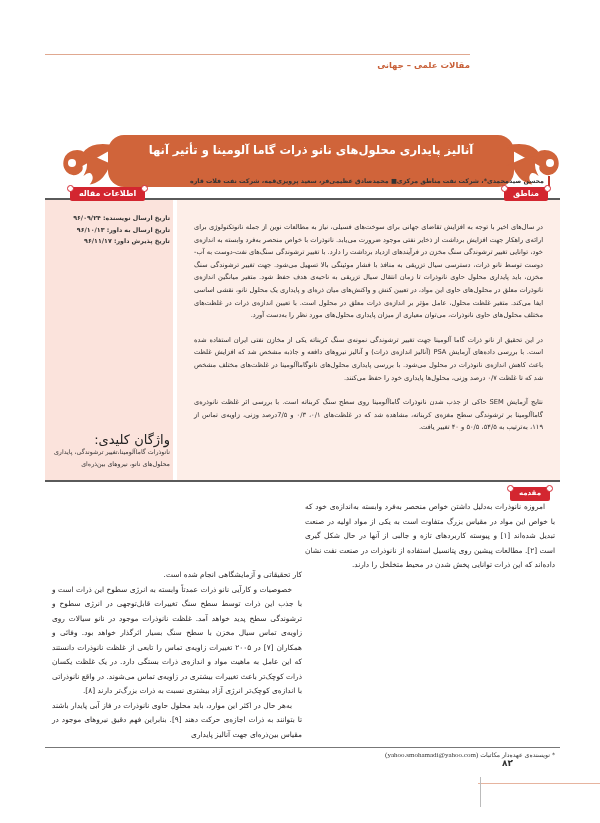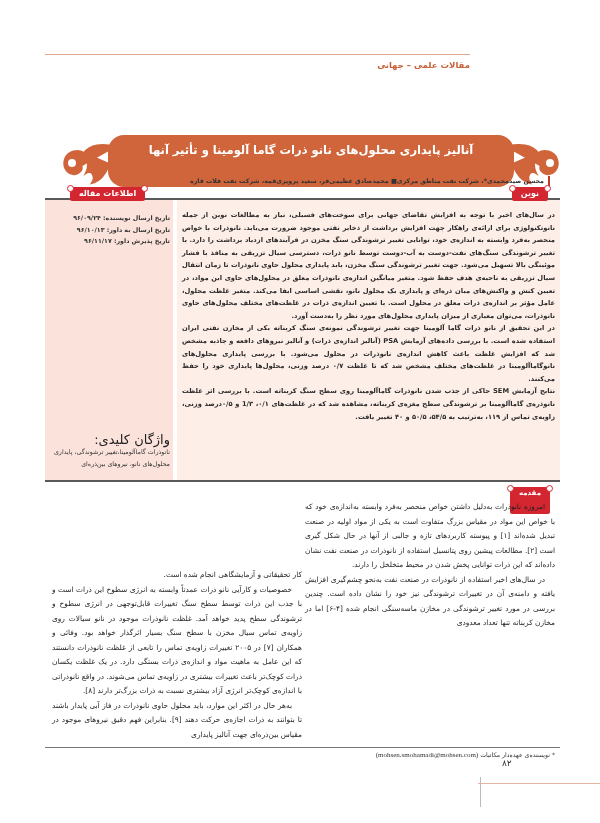--- a/index.html
+++ b/index.html
@@ -22,43 +22,43 @@
 
   .abstract-box { position: absolute; left: 177px; right: 40px; top: 200px; height: 280px; background: #fdeee8; }
   .info-box { position: absolute; left: 45px; width: 128px; top: 200px; height: 280px; background: #fbe3dc; }
 
   .tag { position: absolute; height: 14px; background: #d32630; color: #fff; font-size: 8px; font-weight: bold; line-height: 14px; padding: 0 9px; border-radius: 2px; }
   .tag::before, .tag::after { content: ""; position: absolute; top: -2px; width: 5px; height: 5px; border: 1.5px solid #d32630; border-radius: 50%; background: #fff; }
   .tag::before { right: -3px; }
   .tag::after { left: -3px; }
   .tag.abstract { right: 52px; top: 187px; }
   .tag.info { left: 70px; top: 187px; text-align: center; }
-  .tag.intro { right: 50px; top: 487px; font-size: 7px; height: 27px; line-height: 12px; }
+  .tag.intro { right: 50px; top: 487px; font-size: 7px; height: 14px; line-height: 12px; }
 
   .abstract-text { position: absolute; right: 45px; left: 182px; top: 209px; font-size: 6.7px; line-height: 12.6px; text-align: justify; color: #2a2a2a; }
-  .abstract-text p { margin: 0; font-weight: bold; }
+  .abstract-text p { margin: 12px; }
 
   .info-dates { position: absolute; left: 52px; width: 118px; top: 212px; font-size: 6.3px; line-height: 11.5px; color: #333; font-weight: bold; }
   .kw-title { position: absolute; left: 52px; width: 118px; top: 432px; font-size: 13px; font-weight: normal; color: #222; }
   .kw-body { position: absolute; left: 52px; width: 118px; top: 446px; font-size: 6.3px; line-height: 12px; color: #333; }
 
   .bottom-rule-box { position: absolute; left: 45px; right: 40px; top: 480px; height: 1.5px; background: #5a5a5a; }
 
   .col { position: absolute; top: 502px; font-size: 7.4px; line-height: 14.5px; text-align: justify; color: #231f20; }
   .col.right { right: 45px; width: 250px; }
   .col.left { left: 52px; width: 250px; top: 524px; }
   .col p { text-indent: 10px; }
 
   .foot-rule { position: absolute; left: 45px; right: 40px; top: 747px; height: 1px; background: #777; }
   .footnote { position: absolute; right: 45px; top: 751px; font-size: 6.2px; color: #333; white-space: nowrap; }
   .footnote .email { font-family: "Liberation Serif", serif; font-size: 7px; direction: ltr; unicode-bidi: embed; }
 
   .page-tick-h { position: absolute; left: 478px; right: 0; top: 783px; height: 1px; background: #e6b49f; }
   .page-tick-v { position: absolute; left: 480px; top: 777px; width: 1px; height: 30px; background: #bbb; }
-  .page-num { position: absolute; left: 502px; top: 758px; font-size: 9px; font-weight: normal; color: #333; }
+  .page-num { position: absolute; left: 502px; top: 758px; font-size: 9px; font-weight: bold; color: #333; }
 </style>
 </head>
 <body>
 
 <div class="top-rule"></div>
 <div class="section-label">مقالات علمی – جهانی</div>
 
 <div class="title-banner">
   <svg class="curl left" viewBox="0 0 54 42">
     <path d="M54 4 C40 0 28 2 22 10 C16 6 6 8 3 16 C0 26 8 34 16 30 C22 27 20 20 15 21 C11 22 12 27 15 26 M22 10 C26 16 28 22 24 30 C30 26 34 34 30 40 C38 38 44 30 46 24 L54 24 Z" fill="#d0643a" stroke="#d0643a" stroke-width="2"></path>
@@ -73,53 +73,52 @@
     <div>آنالیز پایداری محلول‌های نانو ذرات گاما آلومینا و تأثیر آنها</div>
   </div>
 </div>
 
 <div class="authors">محسن صیدمحمدی*، شرکت نفت مناطق مرکزی■ محمدصادق عظیمی‌فر، سعید پرویزی‌قمه، شرکت نفت فلات قاره</div>
 
 <div class="abstract-box"></div>
 <div class="info-box"></div>
 <div class="mid-rule"></div>
 
-<div class="tag abstract">نوین</div>
+<div class="tag abstract">مناطق</div>
 <div class="tag info">اطلاعات مقاله</div>
 
 <div class="abstract-text">
   <p>در سال‌های اخیر با توجه به افزایش تقاضای جهانی برای سوخت‌های فسیلی، نیاز به مطالعات نوین از جمله نانوتکنولوژی برای ارائه‌ی راهکار جهت افزایش برداشت از ذخایر نفتی موجود ضرورت می‌یابد. نانوذرات با خواص منحصر به‌فرد وابسته به اندازه‌ی خود، توانایی تغییر ترشوندگی سنگ مخزن در فرآیندهای ازدیاد برداشت را دارد. با تغییر ترشوندگی سنگ‌های نفت-دوست به آب-دوست توسط نانو ذرات، دسترسی سیال تزریقی به منافذ با فشار موئینگی بالا تسهیل می‌شود. جهت تغییر ترشوندگی سنگ مخزن، باید پایداری محلول حاوی نانوذرات تا زمان انتقال سیال تزریقی به ناحیه‌ی هدف حفظ شود. متغیر میانگین اندازه‌ی نانوذرات معلق در محلول‌های حاوی این مواد، در تعیین کنش و واکنش‌های میان ذره‌ای و پایداری یک محلول نانو، نقشی اساسی ایفا می‌کند. متغیر غلظت محلول، عامل مؤثر بر اندازه‌ی ذرات معلق در محلول است. با تعیین اندازه‌ی ذرات در غلظت‌های مختلف محلول‌های حاوی نانوذرات، می‌توان معیاری از میزان پایداری محلول‌های مورد نظر را به‌دست آورد.</p>
   <p>در این تحقیق از نانو ذرات گاما آلومینا جهت تغییر ترشوندگی نمونه‌ی سنگ کربناته یکی از مخازن نفتی ایران استفاده شده است. با بررسی داده‌های آزمایش PSA (آنالیز اندازه‌ی ذرات) و آنالیز نیروهای دافعه و جاذبه مشخص شد که افزایش غلظت باعث کاهش اندازه‌ی نانوذرات در محلول می‌شود. با بررسی پایداری محلول‌های نانوگاماآلومینا در غلظت‌های مختلف مشخص شد که تا غلظت ۰/۷ درصد وزنی، محلول‌ها پایداری خود را حفظ می‌کنند.</p>
-  <p>نتایج آزمایش SEM حاکی از جذب شدن نانوذرات گاماآلومینا روی سطح سنگ کربناته است. با بررسی اثر غلظت نانوذره‌ی گاماآلومینا بر ترشوندگی سطح مغزه‌ی کربناته، مشاهده شد که در غلظت‌های ۰/۱، 1/۳ و ۰/۵درصد وزنی، زاویه‌ی تماس از ۱۱۹، به‌ترتیب به ۵۴/۵، ۵۰/۵ و ۴۰ تغییر یافت.</p>
+  <p>نتایج آزمایش SEM حاکی از جذب شدن نانوذرات گاماآلومینا روی سطح سنگ کربناته است. با بررسی اثر غلظت نانوذره‌ی گاماآلومینا بر ترشوندگی سطح مغزه‌ی کربناته، مشاهده شد که در غلظت‌های ۰/۱، ۰/۳ و 7/۵درصد وزنی، زاویه‌ی تماس از ۱۱۹، به‌ترتیب به ۵۴/۵، ۵۰/۵ و ۴۰ تغییر یافت.</p>
 </div>
 
 <div class="info-dates">
   <div>تاریخ ارسال نویسنده: ۹۶/۰۹/۲۴</div>
   <div>تاریخ ارسال به داور: ۹۶/۱۰/۱۳</div>
   <div>تاریخ پذیرش داور: ۹۶/۱۱/۱۷</div>
 </div>
 <div class="kw-title">واژگان کلیدی:</div>
 <div class="kw-body">نانوذرات گاماآلومینا،تغییر ترشوندگی، پایداری محلول‌های نانو، نیروهای بین‌ذره‌ای</div>
 
 <div class="bottom-rule-box"></div>
 
 <div class="tag intro">مقدمه</div>
 
 <div class="col right" style="top:500px;">
   <p>امروزه نانوذرات به‌دلیل داشتن خواص منحصر به‌فرد وابسته به‌اندازه‌ی خود که با خواص این مواد در مقیاس بزرگ متفاوت است به یکی از مواد اولیه در صنعت تبدیل شده‌اند [۱] و پیوسته کاربردهای تازه و جالبی از آنها در حال شکل گیری است [۲]. مطالعات پیشین روی پتانسیل استفاده از نانوذرات در صنعت نفت نشان داده‌اند که این ذرات توانایی پخش شدن در محیط متخلخل را دارند.</p>
-  <p>در سال‌های اخیر استفاده از نانوذرات در صنعت نفت به‌نحو چشم‌گیری افزایش یافته و دامنه‌ی آن در تغییرات ترشوندگی نیز خود را نشان داده است. چندین بررسی در مورد تغییر ترشوندگی در مخازن ماسه‌سنگی انجام شده [۴-۶] اما در مخازن کربناته تنها تعداد معدودی</p>
 </div>
 
 <div class="col left">
   <p style="text-indent:0;margin-top:44px;">کار تحقیقاتی و آزمایشگاهی انجام شده است.</p>
   <p>خصوصیات و کارآیی نانو ذرات عمدتاً وابسته به انرژی سطوح این ذرات است و با جذب این ذرات توسط سطح سنگ تغییرات قابل‌توجهی در انرژی سطوح و ترشوندگی سطح پدید خواهد آمد. غلظت نانوذرات موجود در نانو سیالات روی زاویه‌ی تماس سیال مخزن با سطح سنگ بسیار اثرگذار خواهد بود. وفائی و همکاران [۷] در ۲۰۰۵ تغییرات زاویه‌ی تماس را تابعی از غلظت نانوذرات دانستند که این عامل به ماهیت مواد و اندازه‌ی ذرات بستگی دارد. در یک غلظت یکسان ذرات کوچک‌تر باعث تغییرات بیشتری در زاویه‌ی تماس می‌شوند. در واقع نانوذراتی با اندازه‌ی کوچک‌تر انرژی آزاد بیشتری نسبت به ذرات بزرگ‌تر دارند [۸].</p>
   <p>به‌هر حال در اکثر این موارد، باید محلول حاوی نانوذرات در فاز آبی پایدار باشند تا بتوانند به ذرات اجازه‌ی حرکت دهند [۹]. بنابراین فهم دقیق نیروهای موجود در مقیاس بین‌ذره‌ای جهت آنالیز پایداری</p>
 </div>
 
 <div class="foot-rule"></div>
 <div class="footnote">
   <span>* نویسنده‌ی عهده‌دار مکاتبات</span>
-  <span class="email">(mohsen.smohamadi@mohsen.com)</span>
+  <span class="email">(yahoo.smohamadi@yahoo.com)</span>
 </div>
 
 <div class="page-tick-h"></div>
 <div class="page-tick-v"></div>
 <div class="page-num">۸۲</div>
 
 </body></html>

